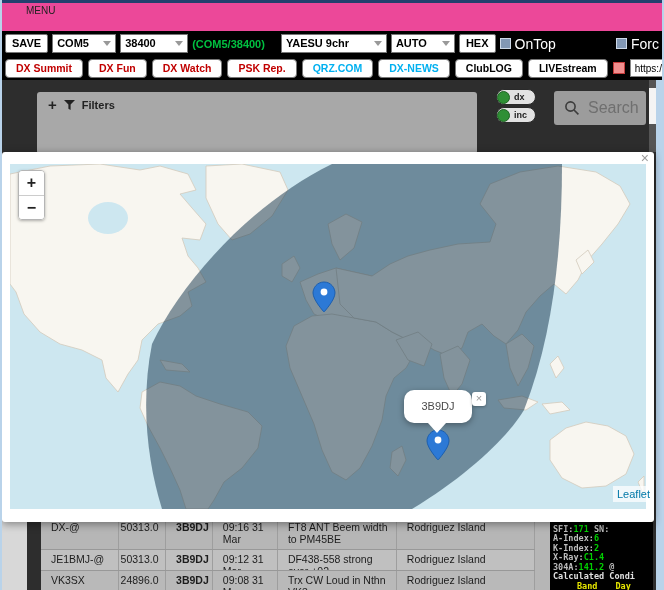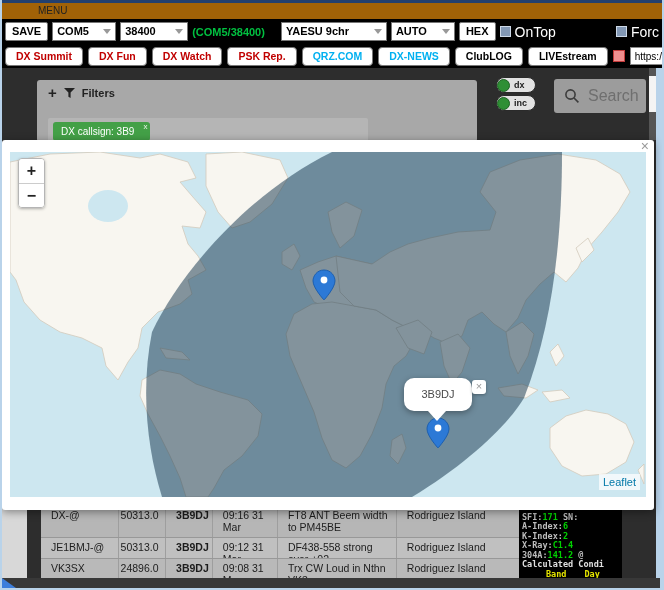--- a/index.html
+++ b/index.html
@@ -1,20 +1,20 @@
 <!DOCTYPE html>
 <html><head>
 <meta charset="utf-8">
 <style>
   * { margin:0; padding:0; box-sizing:border-box; }
   body { font-family:"Liberation Sans", sans-serif; background:#888; }
   #window { position:relative; width:664px; height:590px; background:#2d2d2d; overflow:hidden;
             border-left:2px solid #b9d3ea; border-right:2px solid #b9d3ea; }
   .top-border { height:3px; background:#23406e; }
-  .menubar { height:16px; background:#a16207; color:#222; font-size:10px; line-height:16px; padding-left:36px; }
+  .menubar { height:28px; background:#ec4899; color:#222; font-size:10px; line-height:16px; padding-left:24px; }
   
   .tb { background:#000; display:flex; align-items:center; padding:0 3px; gap:4px; }
   .tb1 { height:25px; }
   .tb2 { height:24px; gap:5px;justify-content:space-between; }
   .btn { background:#fff; border:1px solid #777; color:#000; font-size:11px; font-weight:bold;
          height:19px; line-height:17px; padding:0 6px; border-radius:2px; white-space:nowrap; }
   .sel { background:#fff; border:1px solid #777; height:19px; line-height:17px; font-size:11px; font-weight:bold;
          padding:0 4px; display:flex; align-items:center; justify-content:space-between; white-space:nowrap; }
   .caret { width:0; height:0; border-left:4px solid transparent; border-right:4px solid transparent;
            border-top:5px solid #999; margin-left:6px; }
@@ -62,37 +62,37 @@
   .zoom-btn { width:100%; height:24px; background:#fff; color:#222; font-size:16px; font-weight:bold;
               text-align:center; line-height:23px; }
   .zoom-btn + .zoom-btn { border-top:1px solid #ccc; }
   .popup { position:absolute; left:402px; top:238px; width:68px; height:33px; background:#fff;
            border-radius:10px; box-shadow:0 2px 6px rgba(0,0,0,.35); text-align:center; }
   .popup-label { font-size:11px; color:#4a4a4a; line-height:33px; }
   .popup-close { position:absolute; top:2px; right:-14px; background:#fff; border-radius:3px; width:14px; height:14px;
                  font-size:11px; color:#9a9a9a; line-height:13px; text-align:center; box-shadow:0 1px 3px rgba(0,0,0,.3); }
   .popup-tip { position:absolute; left:24px; top:33px; width:0; height:0;
                border-left:9px solid transparent; border-right:9px solid transparent; border-top:10px solid #fff; }
-  .attribution { position:absolute; right:14px; top:334px; background:rgba(255,255,255,.72); font-size:11px;
+  .attribution { position:absolute; right:0; top:334px; background:rgba(255,255,255,.72); font-size:11px;
                  padding:0 4px; height:16px; line-height:16px; }
   .attribution span { color:#0078A8; }
   
   .left-strip { position:absolute; left:0; top:432px; width:25px; height:78px; background:#d8d8d8; }
   .spot-table { position:absolute; left:39px; top:436px; width:494px; border-top:2px solid #8f8f8f; }
   .t-row { display:flex; border-bottom:1px solid #989898; color:#1c1c1c; font-size:10.5px; }
   .t-row.r0 { background:#b6b6b6; height:32px; }
   .t-row.r1 { background:#c0c0c0; height:21px; }
   .t-row.r2 { background:#b9b9b9; height:20px; }
   .td { border-right:1px solid #9e9e9e; padding:3px 4px 0 10px; overflow:hidden; line-height:12px; }
   .c-spotter { width:80px; } .c-freq { width:49px; text-align:right; padding-right:7px; padding-left:2px; }
   .c-dx { width:48px; font-weight:bold; } .c-time { width:67px; } .c-comment { width:123px; }
   .c-country { width:143px; border-right:1px solid #9e9e9e; }
   .t-gap { position:absolute; left:533px; top:436px; width:15px; height:74px; background:#b6b6b6; border-top:2px solid #8f8f8f; }
   
-  .solar { position:absolute; left:517px; top:434px; width:103px; height:76px; background:#000;
+  .solar { position:absolute; left:548px; top:434px; width:103px; height:76px; background:#000;
            font-family:"DejaVu Sans Mono", monospace; font-size:8.5px; font-weight:bold; line-height:9.5px;
            padding:1px 0 16px 3px; white-space:nowrap; overflow:hidden; }
   .s-hdr { color:#e6e600; text-align:right; }
   .s-lbl { color:#bdbdbd; } .s-val { color:#00d000; }
   .s-calc { color:#e0e0e0; }
   .s-cols { color:#e6e600; }
   .s-cols .col2 { margin-left:18px; }
   
   .bottom-strip { position:absolute; left:0; top:510px; width:658px; height:10px; background:#383838; }
   .corner-tri { position:absolute; left:0; bottom:0; width:0; height:0;
@@ -150,26 +150,20 @@
   <div id="content">
 
     <div class="filters-panel">
       <div class="filters-head">
         <span class="plus">+</span>
         <svg width="11" height="10" viewBox="0 0 11 10">
           <path d="M0,0 H11 L6.6,4.5 V10 L4.4,8.8 V4.5 Z" fill="#222"></path>
         </svg>
         <span class="filters-title">Filters</span>
       </div>
-      <div class="chip-box">
-        <span class="chip">
-          <span>DX callsign: 3B9</span>
-          <span class="chip-x">x</span>
-        </span>
-      </div>
     </div>
     <div class="pill" style="left:494px; top:9px;">
       <span class="pill-dot"></span>
       <span class="pill-label">dx</span>
     </div>
     <div class="pill" style="left:494px; top:27px;">
       <span class="pill-dot"></span>
       <span class="pill-label">inc</span>
     </div>
     <div class="search-box">

